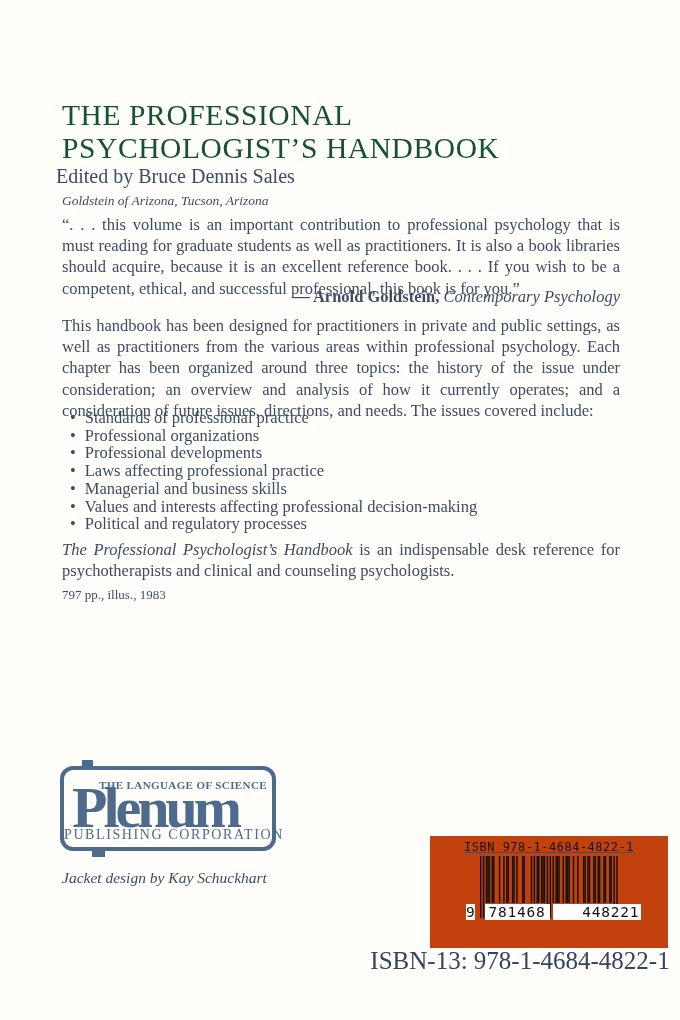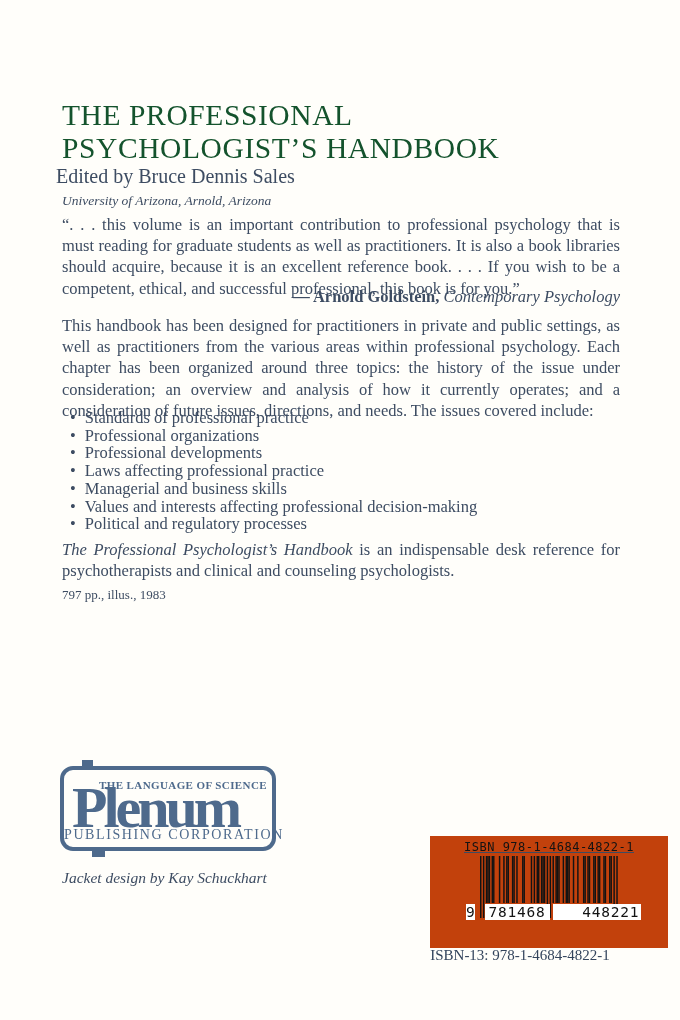--- a/index.html
+++ b/index.html
@@ -90,35 +90,35 @@
     position:absolute; bottom:-2px; height:16px;
     font-family:"DejaVu Sans Mono", monospace; font-size:14.5px; line-height:16px;
     color:#131313; background:#ffffff; white-space:nowrap;
   }
   .bc-digit { left:-14px; }
   .bc-g1 { left:4.5px;  width:65px; text-align:center; letter-spacing:0.8px; }
   .bc-g2 { left:72.5px; width:60.5px; text-align:center; letter-spacing:0.8px;padding-left:28px; }
 
   .isbn13 {
     left:370px; top:947px; width:300px; text-align:center;
-    font-size:15px; color:#33445c; white-space:nowrap;
+    font-size:25px; color:#33445c; white-space:nowrap;
   }
 </style>
 </head>
 <body>
 
 <div class="page">
 
   <div class="abs title">
     <div>THE PROFESSIONAL</div>
     <div>PSYCHOLOGIST’S HANDBOOK</div>
   </div>
 
   <div class="abs editor">Edited by Bruce Dennis Sales</div>
-  <div class="abs affiliation">University of Arizona, Arnold, Arizona</div>
+  <div class="abs affiliation">Goldstein of Arizona, Tucson, Arizona</div>
 
   <div class="abs quote">“. . . this volume is an important contribution to professional psychology that is must reading for graduate students as well as practitioners. It is also a book libraries should acquire, because it is an excellent reference book. . . . If you wish to be a competent, ethical, and successful professional, this book is for you.”</div>
   <div class="abs attribution">
     <span class="attr-name">— Arnold Goldstein,</span><span class="attr-source"> Contemporary Psychology</span>
   </div>
 
   <div class="abs para">This handbook has been designed for practitioners in private and public settings, as well as practitioners from the various areas within professional psychology. Each chapter has been organized around three topics: the history of the issue under consideration; an overview and analysis of how it currently operates; and a consideration of future issues, directions, and needs. The issues covered include:</div>
 
   <ul class="abs bullets">
     <li>Standards of professional practice</li>

